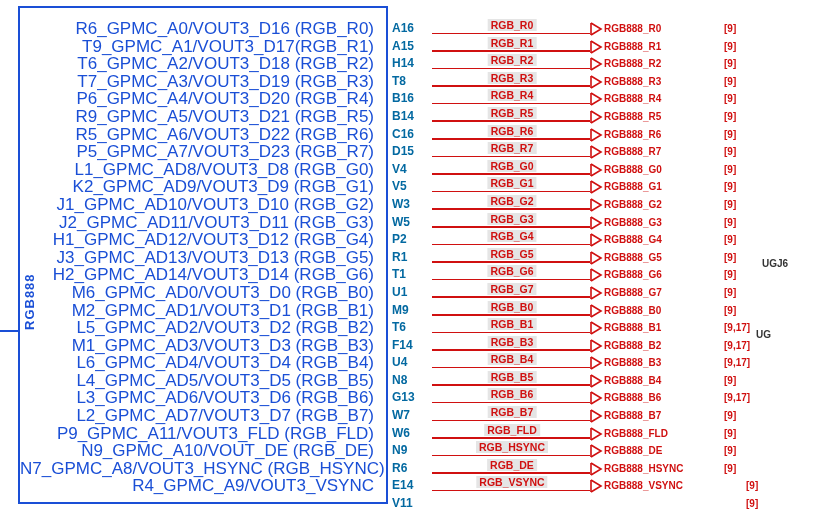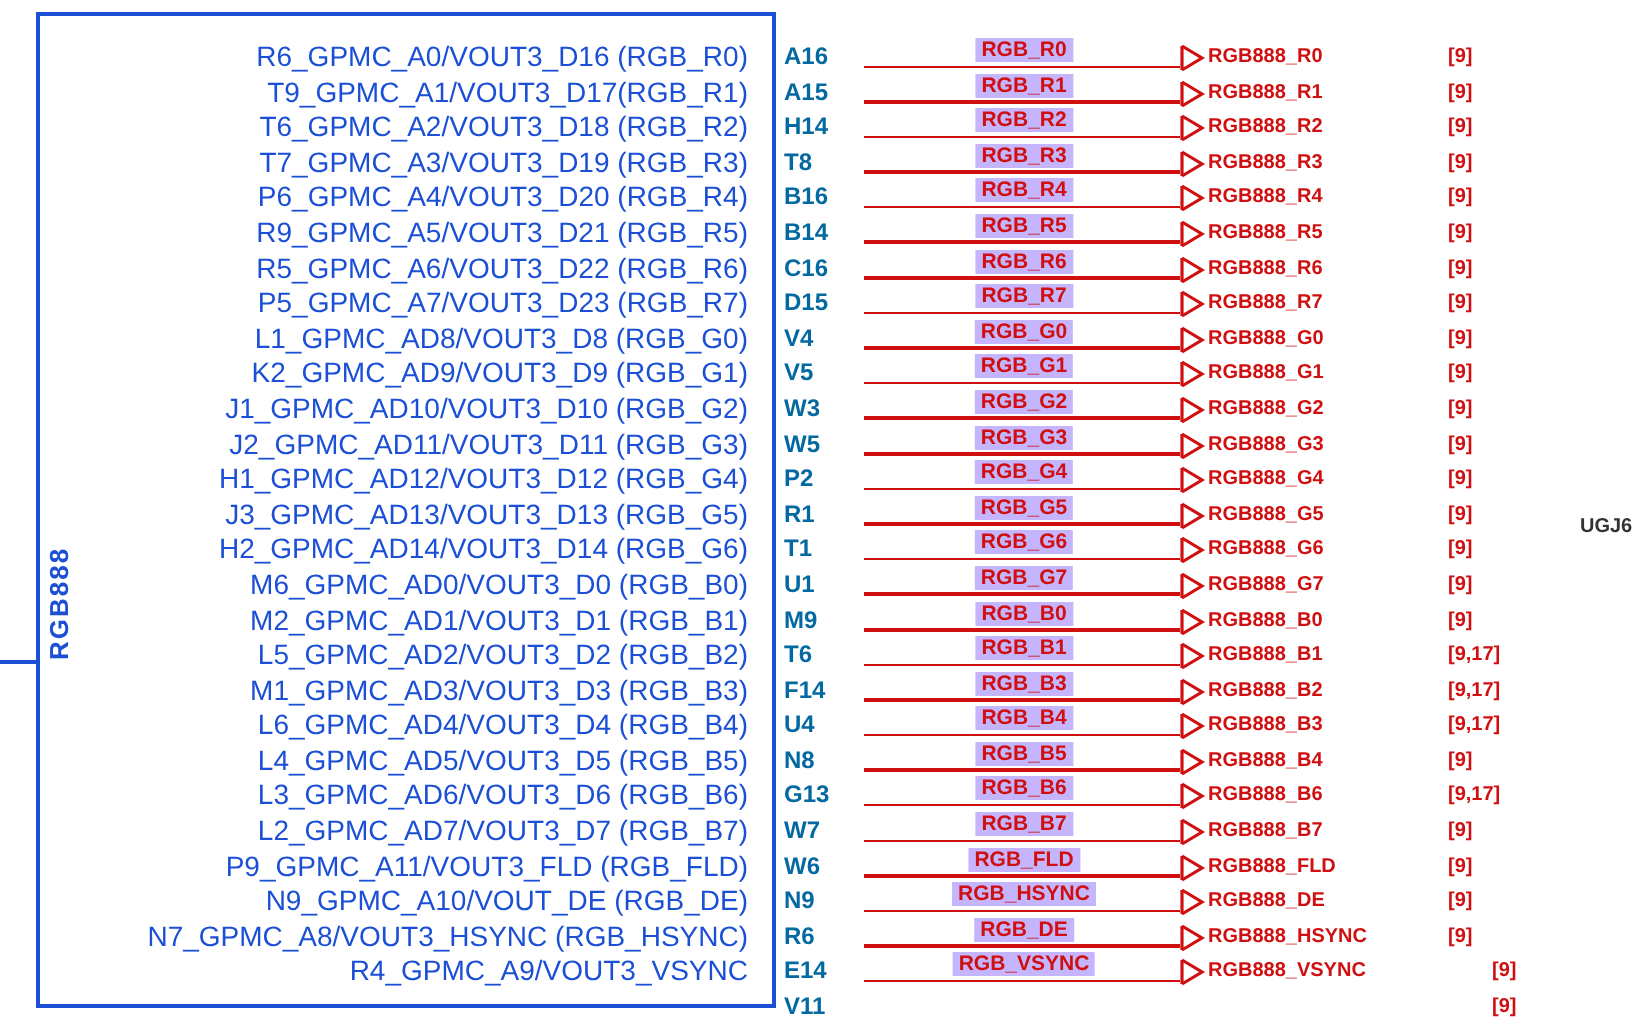--- a/index.html
+++ b/index.html
@@ -38,21 +38,21 @@
   }
 
   
   .pinlabels{position:absolute;left:20px;top:20px;width:360px;}
   .pinrow{
     height:17.6px;
     line-height:17.6px;
     text-align:right;
     padding-right:6px;
     color:#1a4fd6;
-    font-size:14px;
+    font-size:17px;
     white-space:nowrap;
     box-sizing:border-box;
   }
 
   
   .balls{position:absolute;left:390px;top:20px;width:40px;}
   .ballrow{
     height:17.6px;line-height:17.6px;
     color:#0369a1;font-size:12px;font-weight:bold;
     white-space:nowrap;
@@ -64,40 +64,40 @@
   .netrow{
     height:17.6px;
     position:relative;
   }
   .netwire{
     position:absolute;left:0;top:12.5px;width:158px;height:1.5px;background:#d01010;
   }
   .netname{
     position:absolute;left:50%;top:-1px;transform:translateX(-50%);
     color:#d01010;font-size:10.5px;font-weight:bold;
-    background:#c4b5fd;padding:0 3px;white-space:nowrap;
+    background:#e5e5e5;padding:0 3px;white-space:nowrap;
   }
 
   
   .conns{position:absolute;left:590px;top:20px;width:140px;}
   .connrow{height:17.6px;position:relative;}
   .connarrow{
     position:absolute;left:0;top:2px;width:13px;height:14px;
   }
   .connarrow svg{display:block;}
   .connname{
     position:absolute;left:14px;top:0px;line-height:17.6px;
     color:#d01010;font-size:10px;font-weight:bold;white-space:nowrap;
   }
 
   
   .refs{position:absolute;left:724px;top:20px;width:60px;}
   .refrow{height:17.6px;line-height:17.6px;color:#d01010;font-size:10px;font-weight:bold;white-space:nowrap;}
   .refrow.indent{padding-left:22px;}
-  .note-red{position:absolute;color:#333;font-size:10px;font-weight:bold;white-space:nowrap;margin-left:28px;}
+  .note-red{position:absolute;color:#333;font-size:10px;font-weight:bold;white-space:nowrap;}
 </style>
 </head>
 <body>
 
 <div class="sheet">
 
   <div class="block-outline"></div>
   <div class="block-right-edge"></div>
   <div class="left-stub"></div>
   <div class="block-label">RGB888</div>
@@ -542,16 +542,16 @@
       <div class="refrow">[9]</div>
       <div class="refrow">[9]</div>
       <div class="refrow">[9]</div>
       <div class="refrow">[9]</div>
       <div class="refrow indent">[9]</div>
       <div class="refrow indent">[9]</div>
     </div>
 
   <div id="sidenotes">
       <div class="note-red" style="left: 762px; top: 258px;">UGJ6</div>
-      <div class="note-red" style="left: 802px; top: 329px;">UG</div>
+      <div class="note-red" style="left: 756px; top: 329px;">UG</div>
     </div>
 
 </div>
 
 </body></html>

